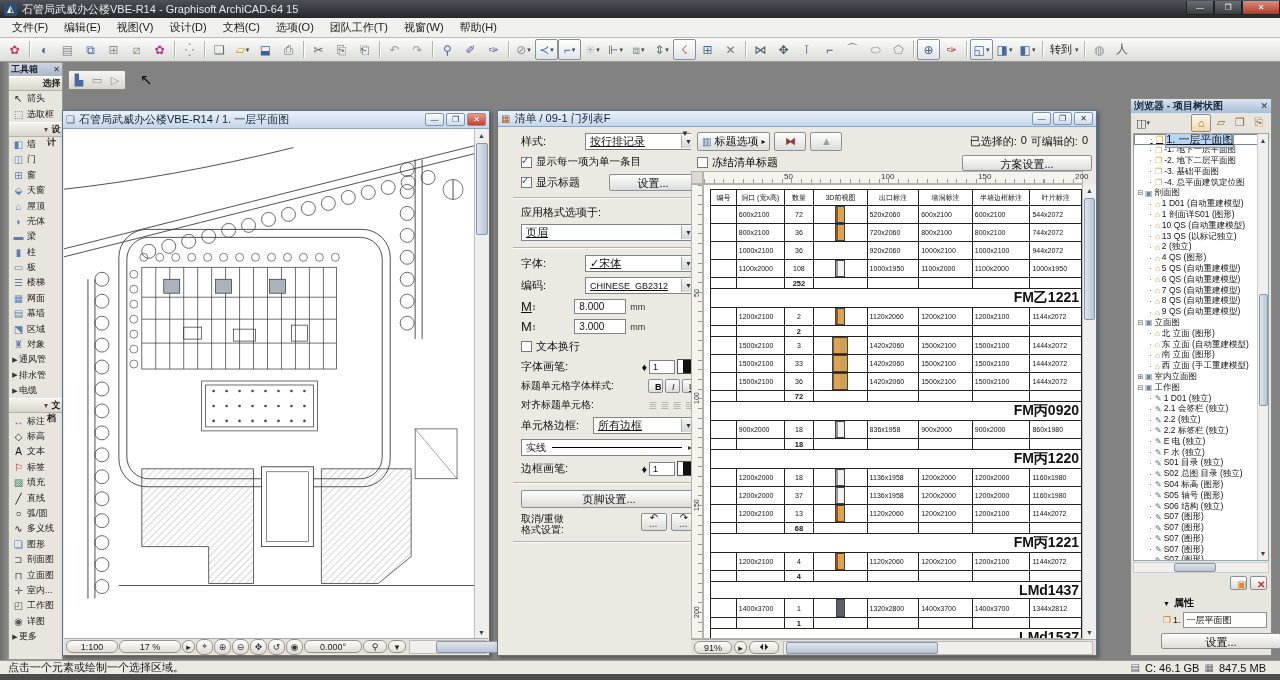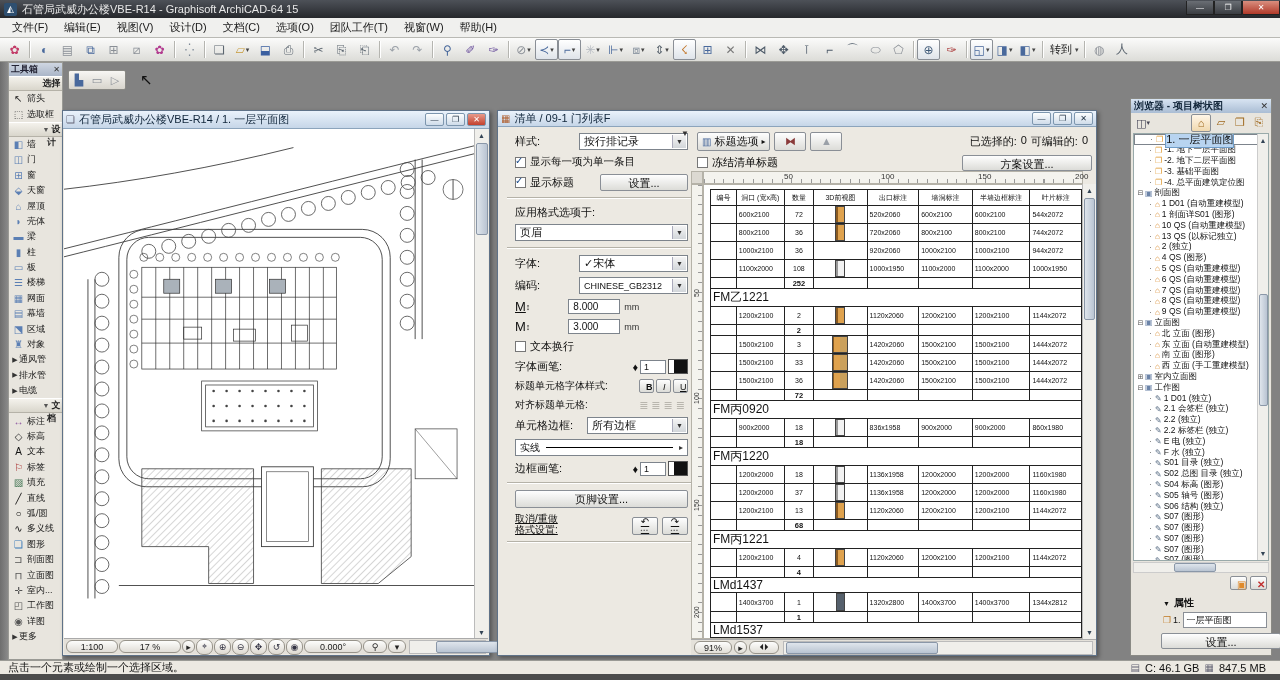--- a/index.html
+++ b/index.html
@@ -55,21 +55,21 @@
   
   #minipal{position:absolute;left:68px;top:8px;display:flex;align-items:center;}
   .mp-box{display:flex;background:linear-gradient(#f7f6f3,#d8d5cd);border:1px solid #8a8a85;border-radius:2px;padding:1px;}
   .mp-btn{width:18px;height:16px;display:flex;align-items:center;justify-content:center;font-size:11px;}
   #cursor-glyph{font-size:15px;color:#111;margin-left:14px;}
 
   
   .btn{background:linear-gradient(#fefefe,#dcdcd8);border:1px solid #8a8f96;border-radius:2px;
     font-size:11px;color:#111;text-align:center;box-sizing:border-box;}
   .sel{background:#fff;border:1px solid #7d848c;height:17px;font-size:11px;color:#111;display:flex;
-    align-items:center;box-sizing:border-box;padding-left:4px;position:relative;}
+    align-items:center;box-sizing:border-box;padding-left:4px;position:relative;text-decoration:underline;}
   .sel .dd{position:absolute;right:1px;top:1px;bottom:1px;width:13px;background:linear-gradient(#f4f4f4,#d2d6da);
     border-left:1px solid #aab;display:flex;align-items:center;justify-content:center;font-size:7px;color:#333;}
   .cb{display:inline-block;width:9px;height:9px;border:1px solid #777;background:#fff;position:relative;
     vertical-align:middle;margin-right:4px;flex:none;}
   .cb.on:after{content:"✓";position:absolute;left:-1px;top:-3px;font-size:10px;color:#1a4a8a;}
 
   
   #fp-window{position:absolute;left:62px;top:48px;width:428px;height:546px;background:#ece9e2;
     border:1px solid #5f7288;box-sizing:border-box;box-shadow:2px 2px 4px rgba(0,0,0,.35);}
   .child-titlebar{height:18px;background:linear-gradient(#eaf2fb,#c6d6e8);border-bottom:1px solid #8ca4bc;
@@ -88,40 +88,40 @@
   .fp-box{height:13px;background:linear-gradient(#fdfdfc,#e0ddd6);border:1px solid #97938a;border-radius:6px;
     font-size:9px;color:#222;display:flex;align-items:center;justify-content:center;box-sizing:border-box;}
   .fp-tool{width:15px;height:14px;border-radius:7px;border:1px solid #97938a;background:linear-gradient(#fff,#ddd9d0);
     font-size:9px;display:flex;align-items:center;justify-content:center;color:#334;}
   #fp-hscroll{flex:1;height:12px;background:#f0efeb;border:1px solid #bbb;position:relative;margin-left:2px;}
   .hthumb{position:absolute;top:0px;height:10px;background:linear-gradient(#dfe5ec,#b9c4d2);border:1px solid #8a97a8;border-radius:2px;}
 
   
   #sc-window{position:absolute;left:497px;top:48px;width:600px;height:546px;background:#ece9e2;
     border:1px solid #5f7288;box-sizing:border-box;box-shadow:2px 2px 4px rgba(0,0,0,.35);}
-  #sc-panel{position:absolute;left:9px;top:16px;bottom:0;width:192px;border-right:5px solid #ec4899;
+  #sc-panel{position:absolute;left:15px;top:16px;bottom:0;width:192px;border-right:2px solid #ec4899;
     padding:6px 6px 0 8px;box-sizing:border-box;font-size:11px;color:#111;}
   .prow{display:flex;align-items:center;margin-bottom:5px;}
   .prow .lab{width:64px;flex:none;}
   .prow .grow{flex:1;}
   .num-in{width:52px;height:15px;border:1px solid #7d848c;background:#fff;font-size:10px;
     display:flex;align-items:center;padding-left:4px;box-sizing:border-box;}
   .unit{font-size:9px;color:#333;margin-left:4px;}
   .penw{display:flex;align-items:center;gap:2px;margin-left:auto;}
   .pen-g{font-size:11px;}
   .pen-in{width:26px;height:14px;border:1px solid #7d848c;background:#fff;font-size:9px;padding-left:3px;box-sizing:border-box;display:flex;align-items:center;}
   .swatch{width:18px;height:13px;border:1px solid #555;background:linear-gradient(90deg,#fff 30%,#111 30%);}
   .fsb{width:15px;height:14px;font-size:9px;line-height:13px;}
   .alg{color:#b9b6ae;font-size:11px;letter-spacing:3px;}
   .ltype{height:15px;border:1px solid #7d848c;background:#fff;display:flex;align-items:center;
     font-size:10px;padding:0 4px;position:relative;margin-bottom:5px;}
   .ltype .line{flex:1;border-top:1px solid #000;margin:0 6px;}
   .ltype .fly{font-size:8px;color:#333;}
   .pdiv{border-top:1px solid #b5b2a8;border-bottom:1px solid #fff;margin:6px -6px 6px -8px;}
-  .undo-grp{display:flex;align-items:flex-end;text-decoration:underline;}
+  .undo-grp{display:flex;align-items:flex-start;}
   .undo-txt{font-size:10px;line-height:11px;}
   .ur-btn{width:26px;height:18px;font-size:10px;margin-left:4px;display:flex;flex-direction:column;align-items:center;justify-content:center;line-height:9px;}
   .ur-btn small{font-size:5px;color:#666;letter-spacing:1px;}
 
   #sc-right{position:absolute;left:193px;top:16px;right:0;bottom:0;background:#ece9e2;}
   #sc-row1{height:24px;display:flex;align-items:center;padding:2px 4px 0 6px;gap:4px;font-size:11px;}
   #hopt-btn{height:19px;display:flex;align-items:center;padding:0 4px;gap:3px;}
   #hopt-btn .g{color:#49699c;font-size:10px;}
   #hopt-btn .fly{font-size:8px;}
   .sc-ibtn{width:32px;height:19px;font-size:11px;display:flex;align-items:center;justify-content:center;}
@@ -145,21 +145,21 @@
   #sc-bottombar{position:absolute;left:0;bottom:0;right:0;height:16px;background:#e4e1da;border-top:1px solid #aaa;
     display:flex;align-items:center;font-size:9px;gap:2px;padding:0 3px;box-sizing:border-box;}
 
   table.sched{border-collapse:collapse;margin:4px 0 0 6px;}
   table.sched td{border:1px solid #222;font-size:7px;color:#111;padding:0 2px;overflow:hidden;white-space:nowrap;}
   tr.ttl td{height:13px;text-align:center;font-size:8px;}
   tr.hdr td{height:15px;text-align:center;font-size:7px;}
   tr.dr td{height:17px;}
   tr.dr td.ctr{text-align:center;}
   tr.sub td{height:10px;font-weight:bold;text-align:center;font-size:7.5px;}
-  tr.grp td{height:12px;font-weight:normal;font-size:12px;border-left:1px solid #222;}
+  tr.grp td{height:12px;font-weight:bold;font-size:14px;border-left:1px solid #222;text-align:right;}
   .door{display:inline-block;border:1px solid #444;vertical-align:middle;}
   .door.tan{width:8px;height:15px;background:#dfa24e;box-shadow:inset 2px 0 0 #8a5a20;}
   .door.tan2{width:14px;height:15px;background:#dfa24e;box-shadow:inset -7px 0 0 #caa05c, inset 1px 0 0 #8a5a20;}
   .door.white{width:8px;height:15px;background:#f2f2f2;box-shadow:inset 2px 0 0 #999;}
   .door.dark{width:7px;height:16px;background:#55606c;}
 
   
   #nav-panel{position:absolute;left:1130px;top:36px;width:142px;height:558px;background:#e8e5de;
     border:1px solid #8a8a85;box-sizing:border-box;}
   #nav-title{height:14px;background:linear-gradient(#d8e4f2,#aabdd4);display:flex;align-items:center;

